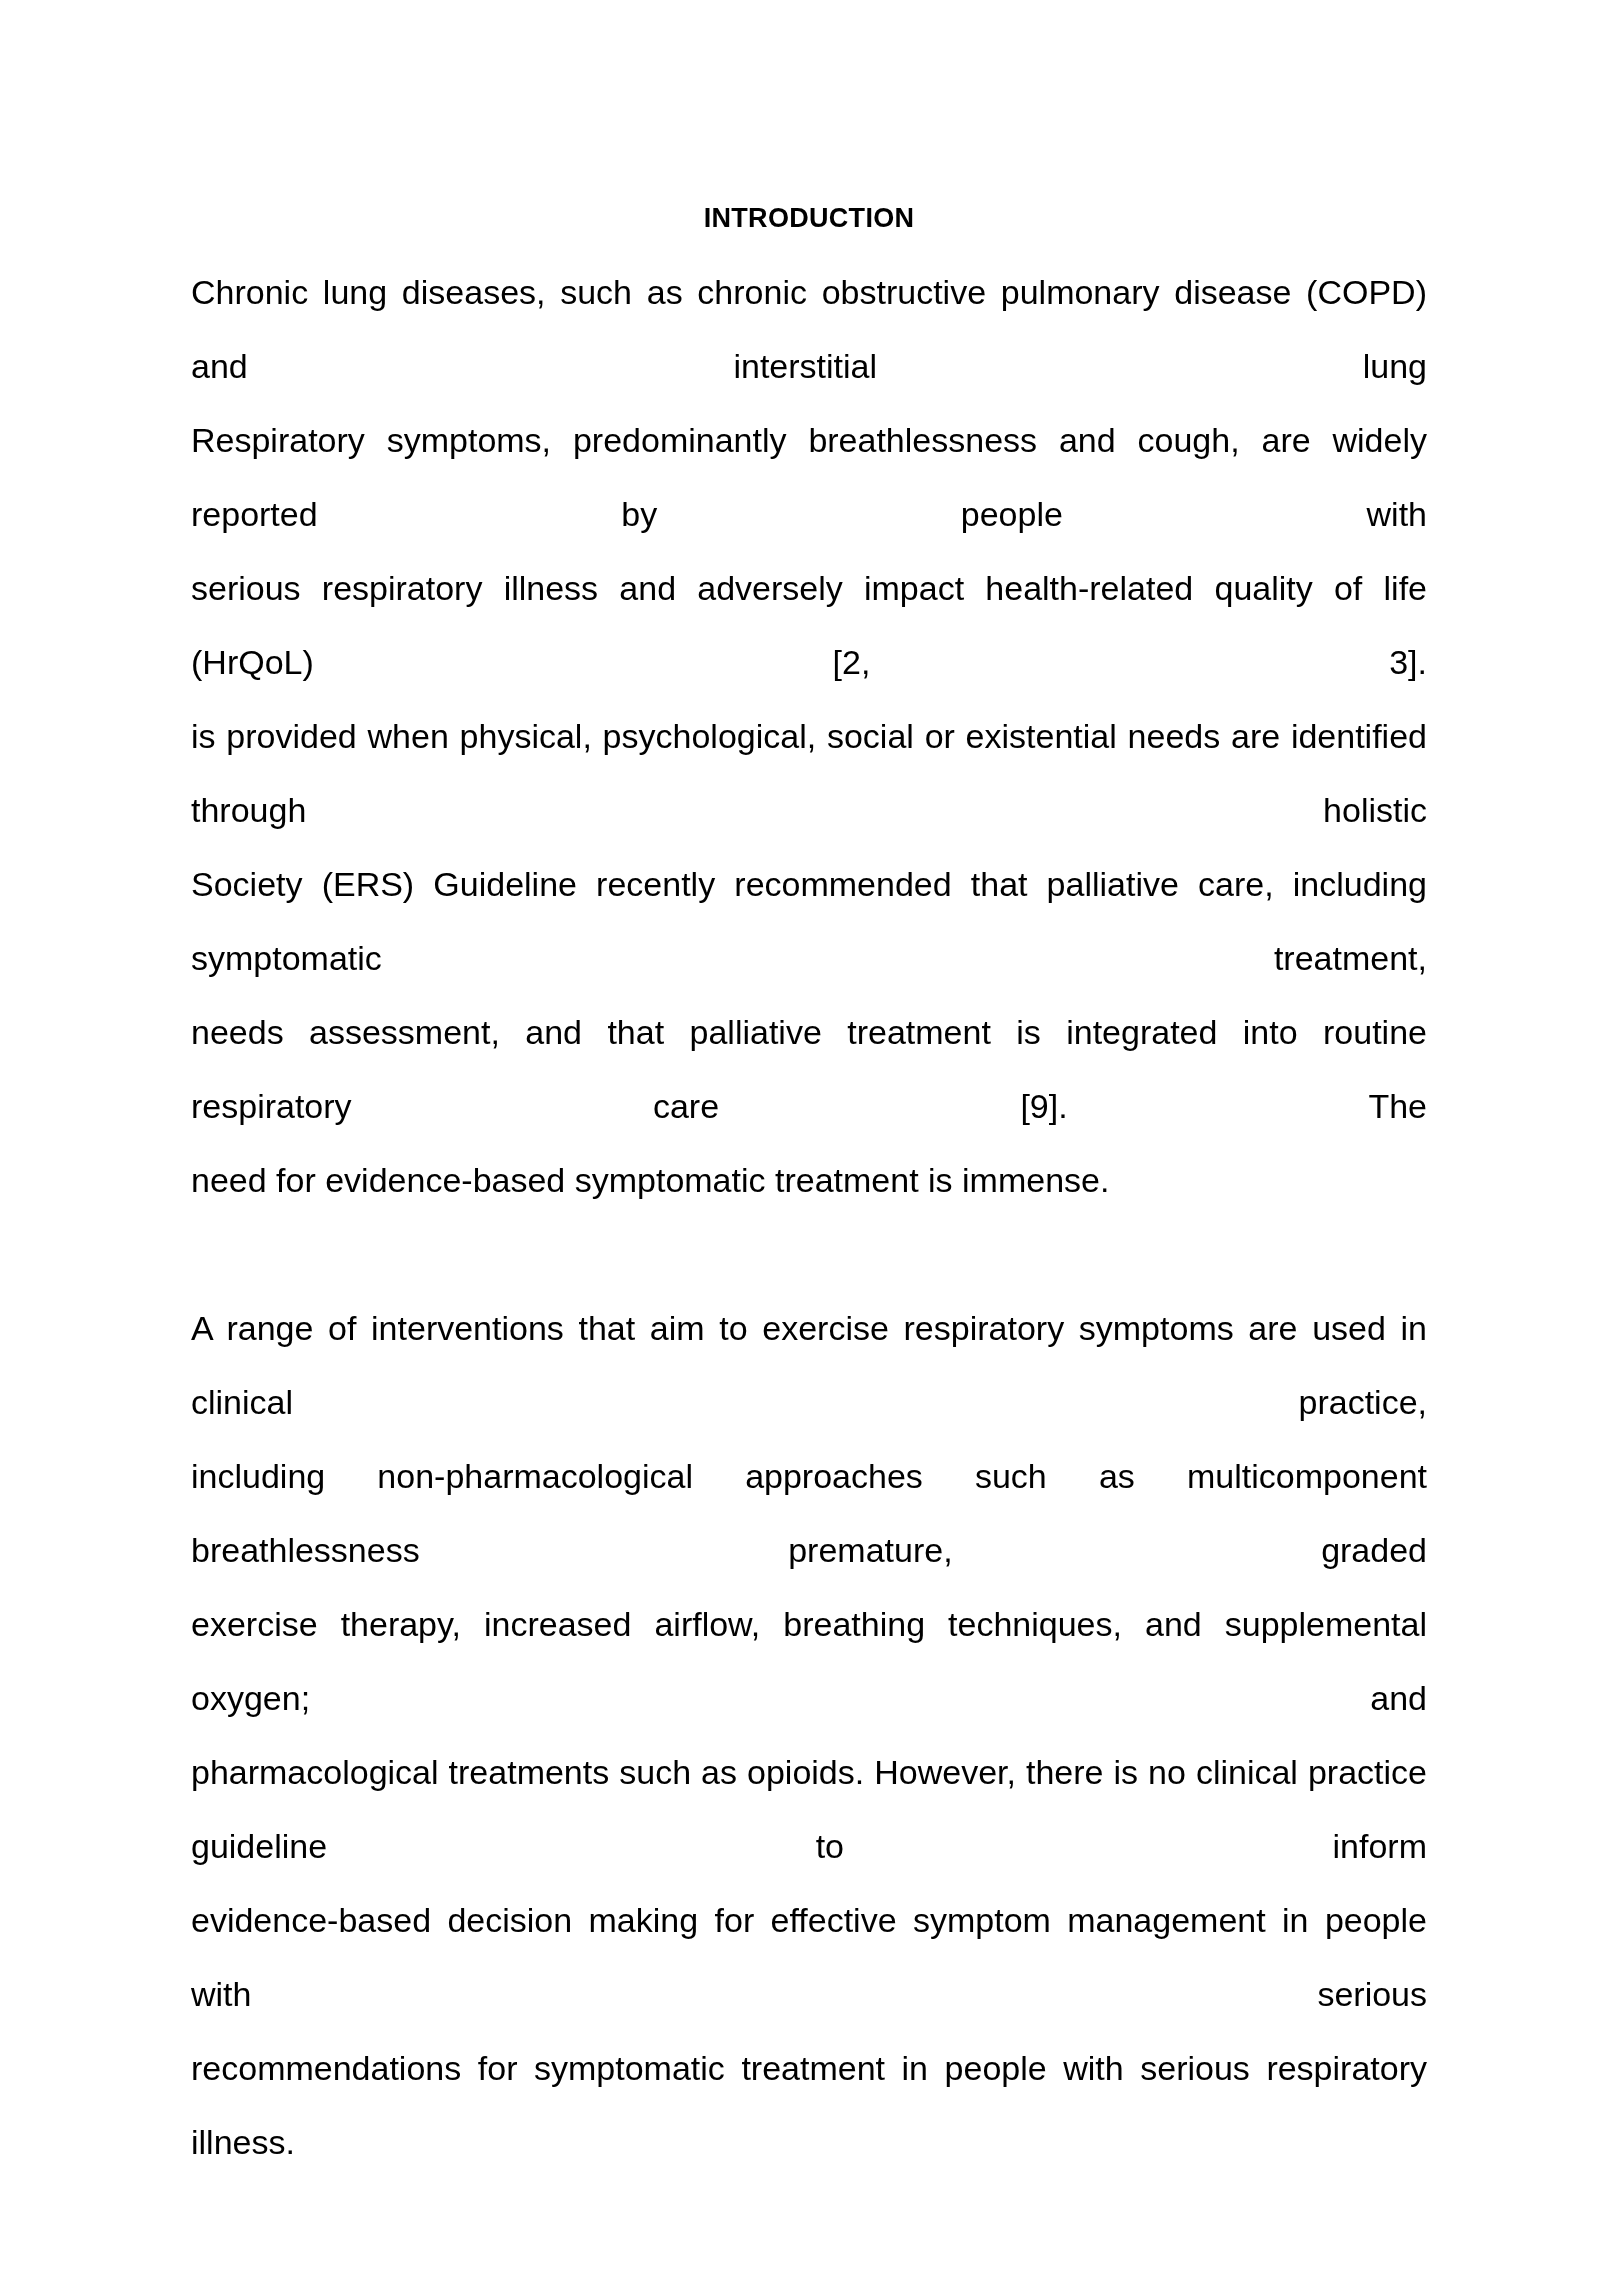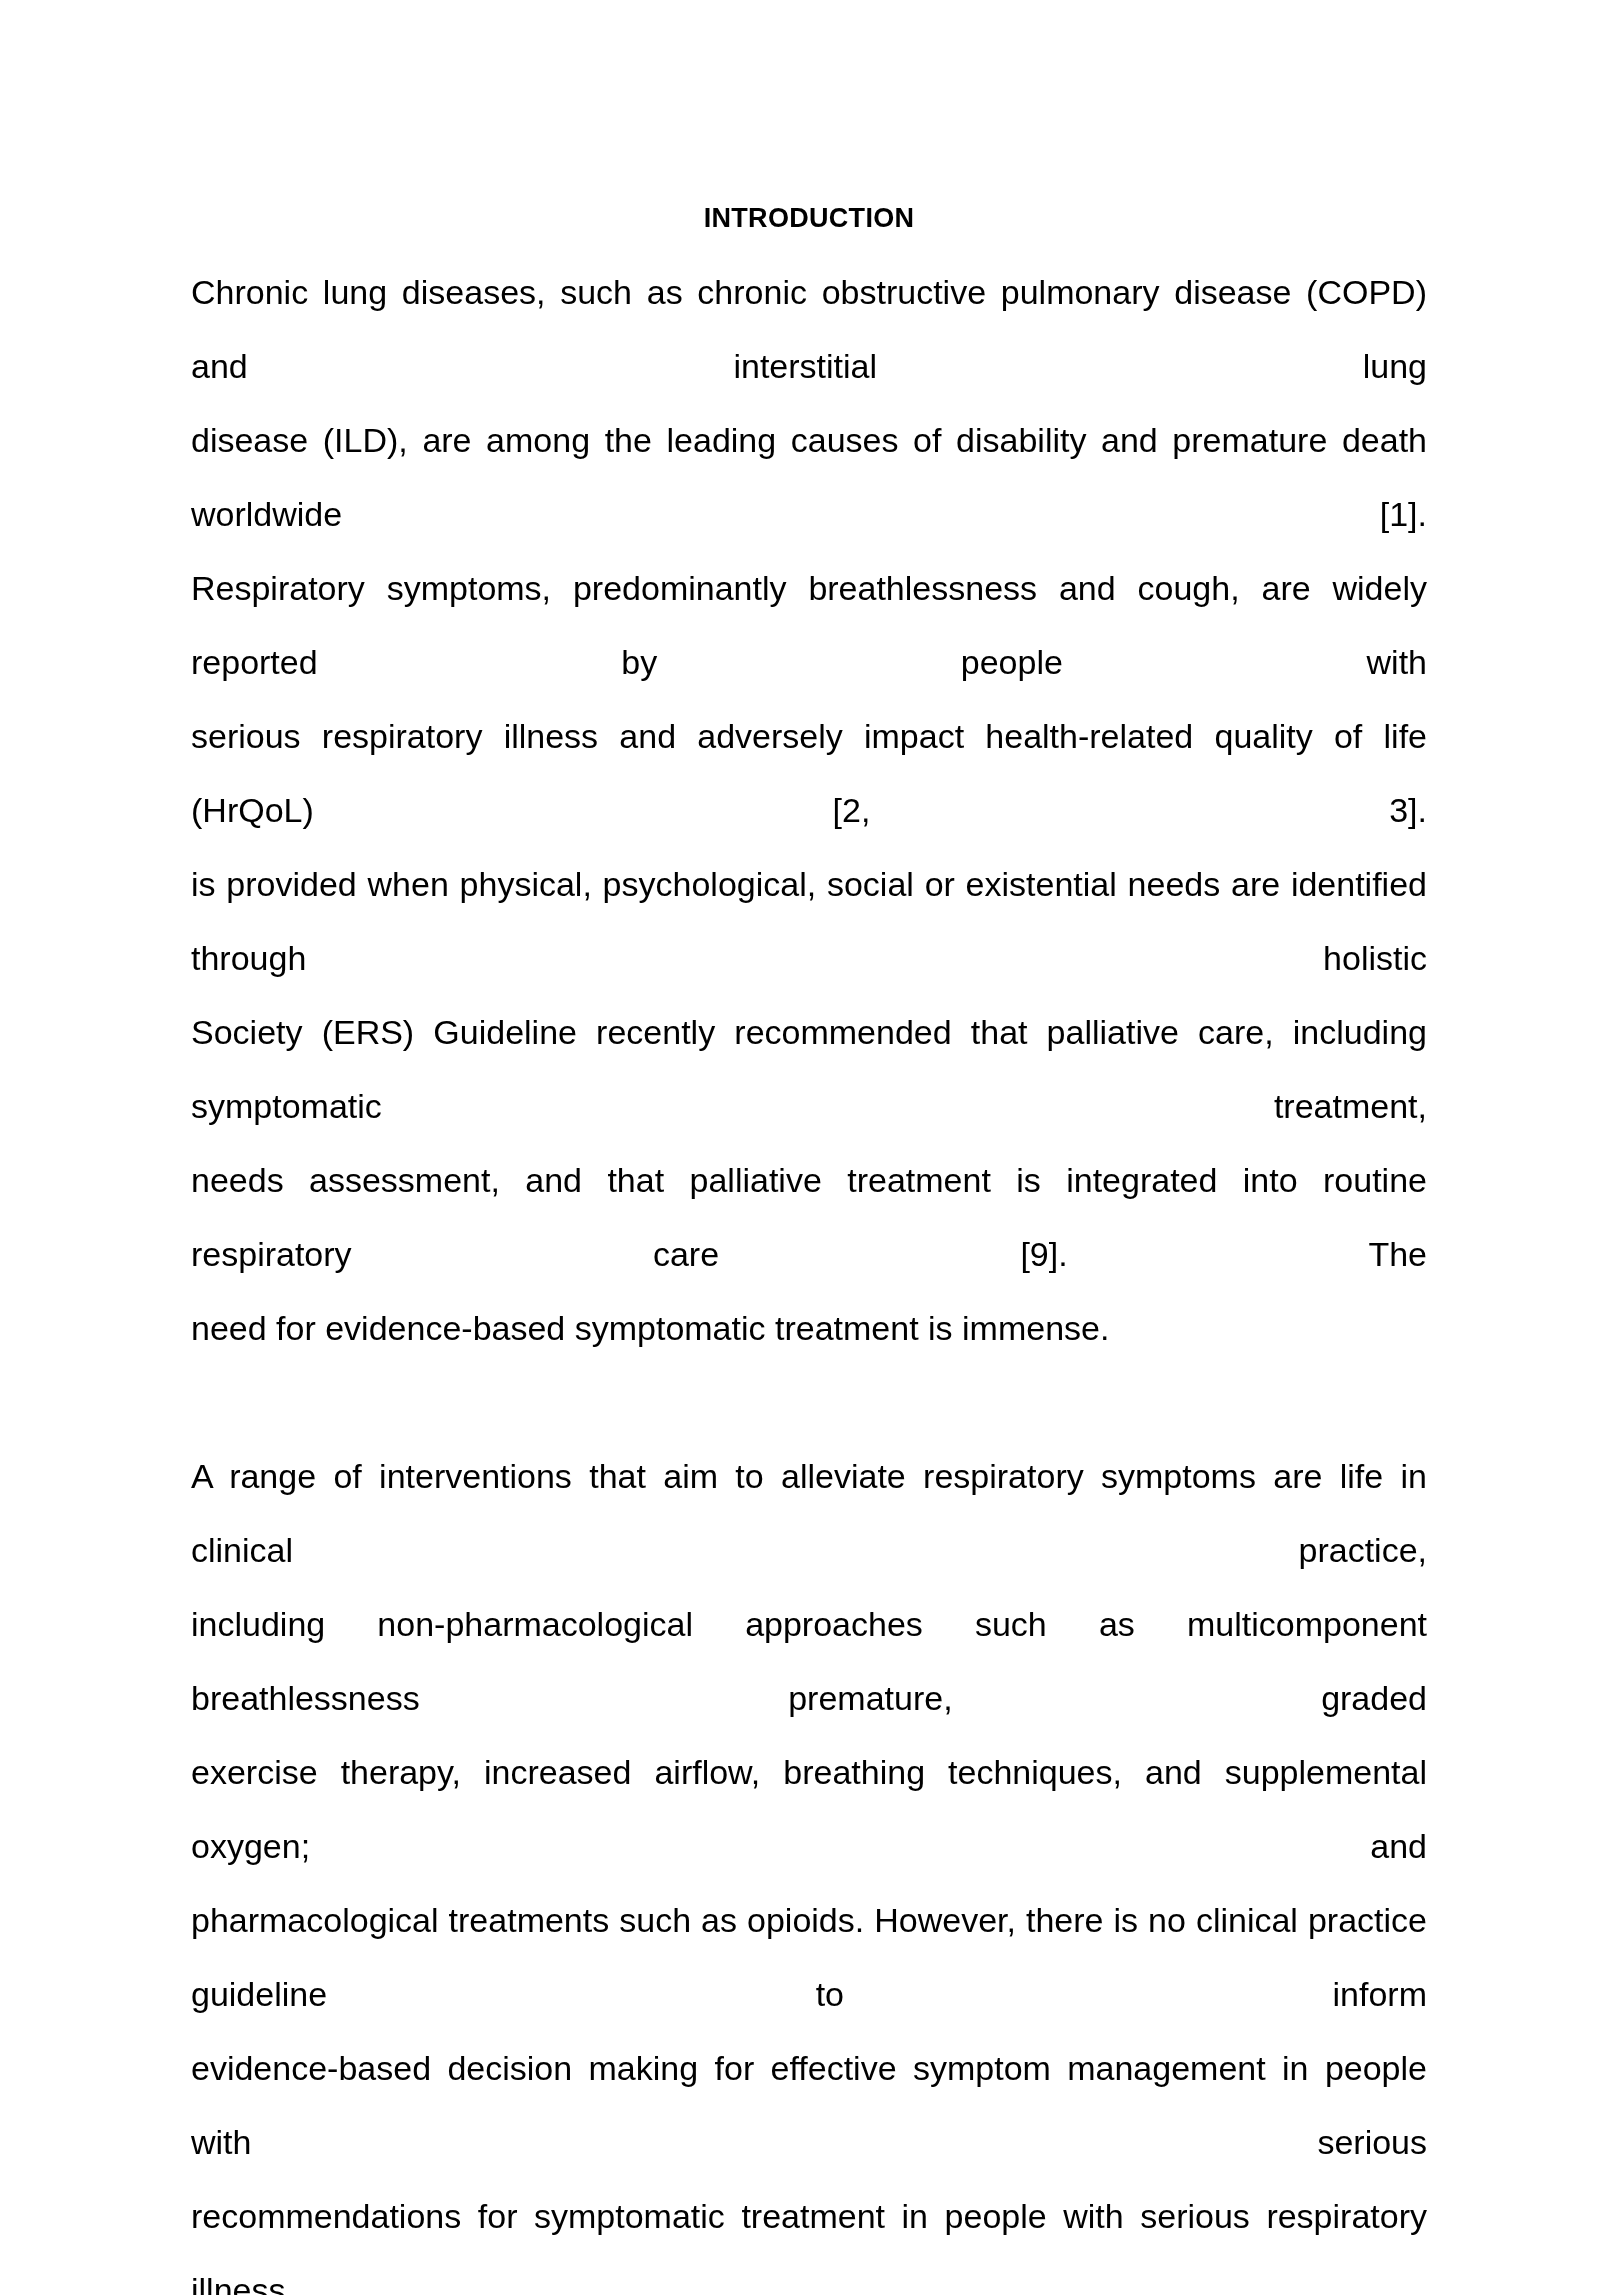--- a/index.html
+++ b/index.html
@@ -42,30 +42,29 @@
   }
 </style>
 </head>
 <body>
 
 <div class="page">
   <h1 class="heading">INTRODUCTION</h1>
   <div id="paragraphs">
       <div class="para">
         <div class="line">Chronic lung diseases, such as chronic obstructive pulmonary disease (COPD) and interstitial lung</div>
-        <div class="line">disease (ILD), are among the leading causes of disability and premature death worldwide [1].</div>
         <div class="line">Respiratory symptoms, predominantly breathlessness and cough, are widely reported by people with</div>
         <div class="line">serious respiratory illness and adversely impact health-related quality of life (HrQoL) [2, 3].</div>
         <div class="line">is provided when physical, psychological, social or existential needs are identified through holistic</div>
         <div class="line">Society (ERS) Guideline recently recommended that palliative care, including symptomatic treatment,</div>
         <div class="line">needs assessment, and that palliative treatment is integrated into routine respiratory care [9]. The</div>
         <div class="line last-line">need for evidence-based symptomatic treatment is immense.</div>
       </div>
       <div class="para">
-        <div class="line">A range of interventions that aim to alleviate respiratory symptoms are life in clinical practice,</div>
+        <div class="line">A range of interventions that aim to exercise respiratory symptoms are used in clinical practice,</div>
         <div class="line">including non-pharmacological approaches such as multicomponent breathlessness premature, graded</div>
         <div class="line">exercise therapy, increased airflow, breathing techniques, and supplemental oxygen; and</div>
         <div class="line">pharmacological treatments such as opioids. However, there is no clinical practice guideline to inform</div>
         <div class="line">evidence-based decision making for effective symptom management in people with serious</div>
         <div class="line last-line">recommendations for symptomatic treatment in people with serious respiratory illness.</div>
       </div>
     </div>
 </div>
 
 

